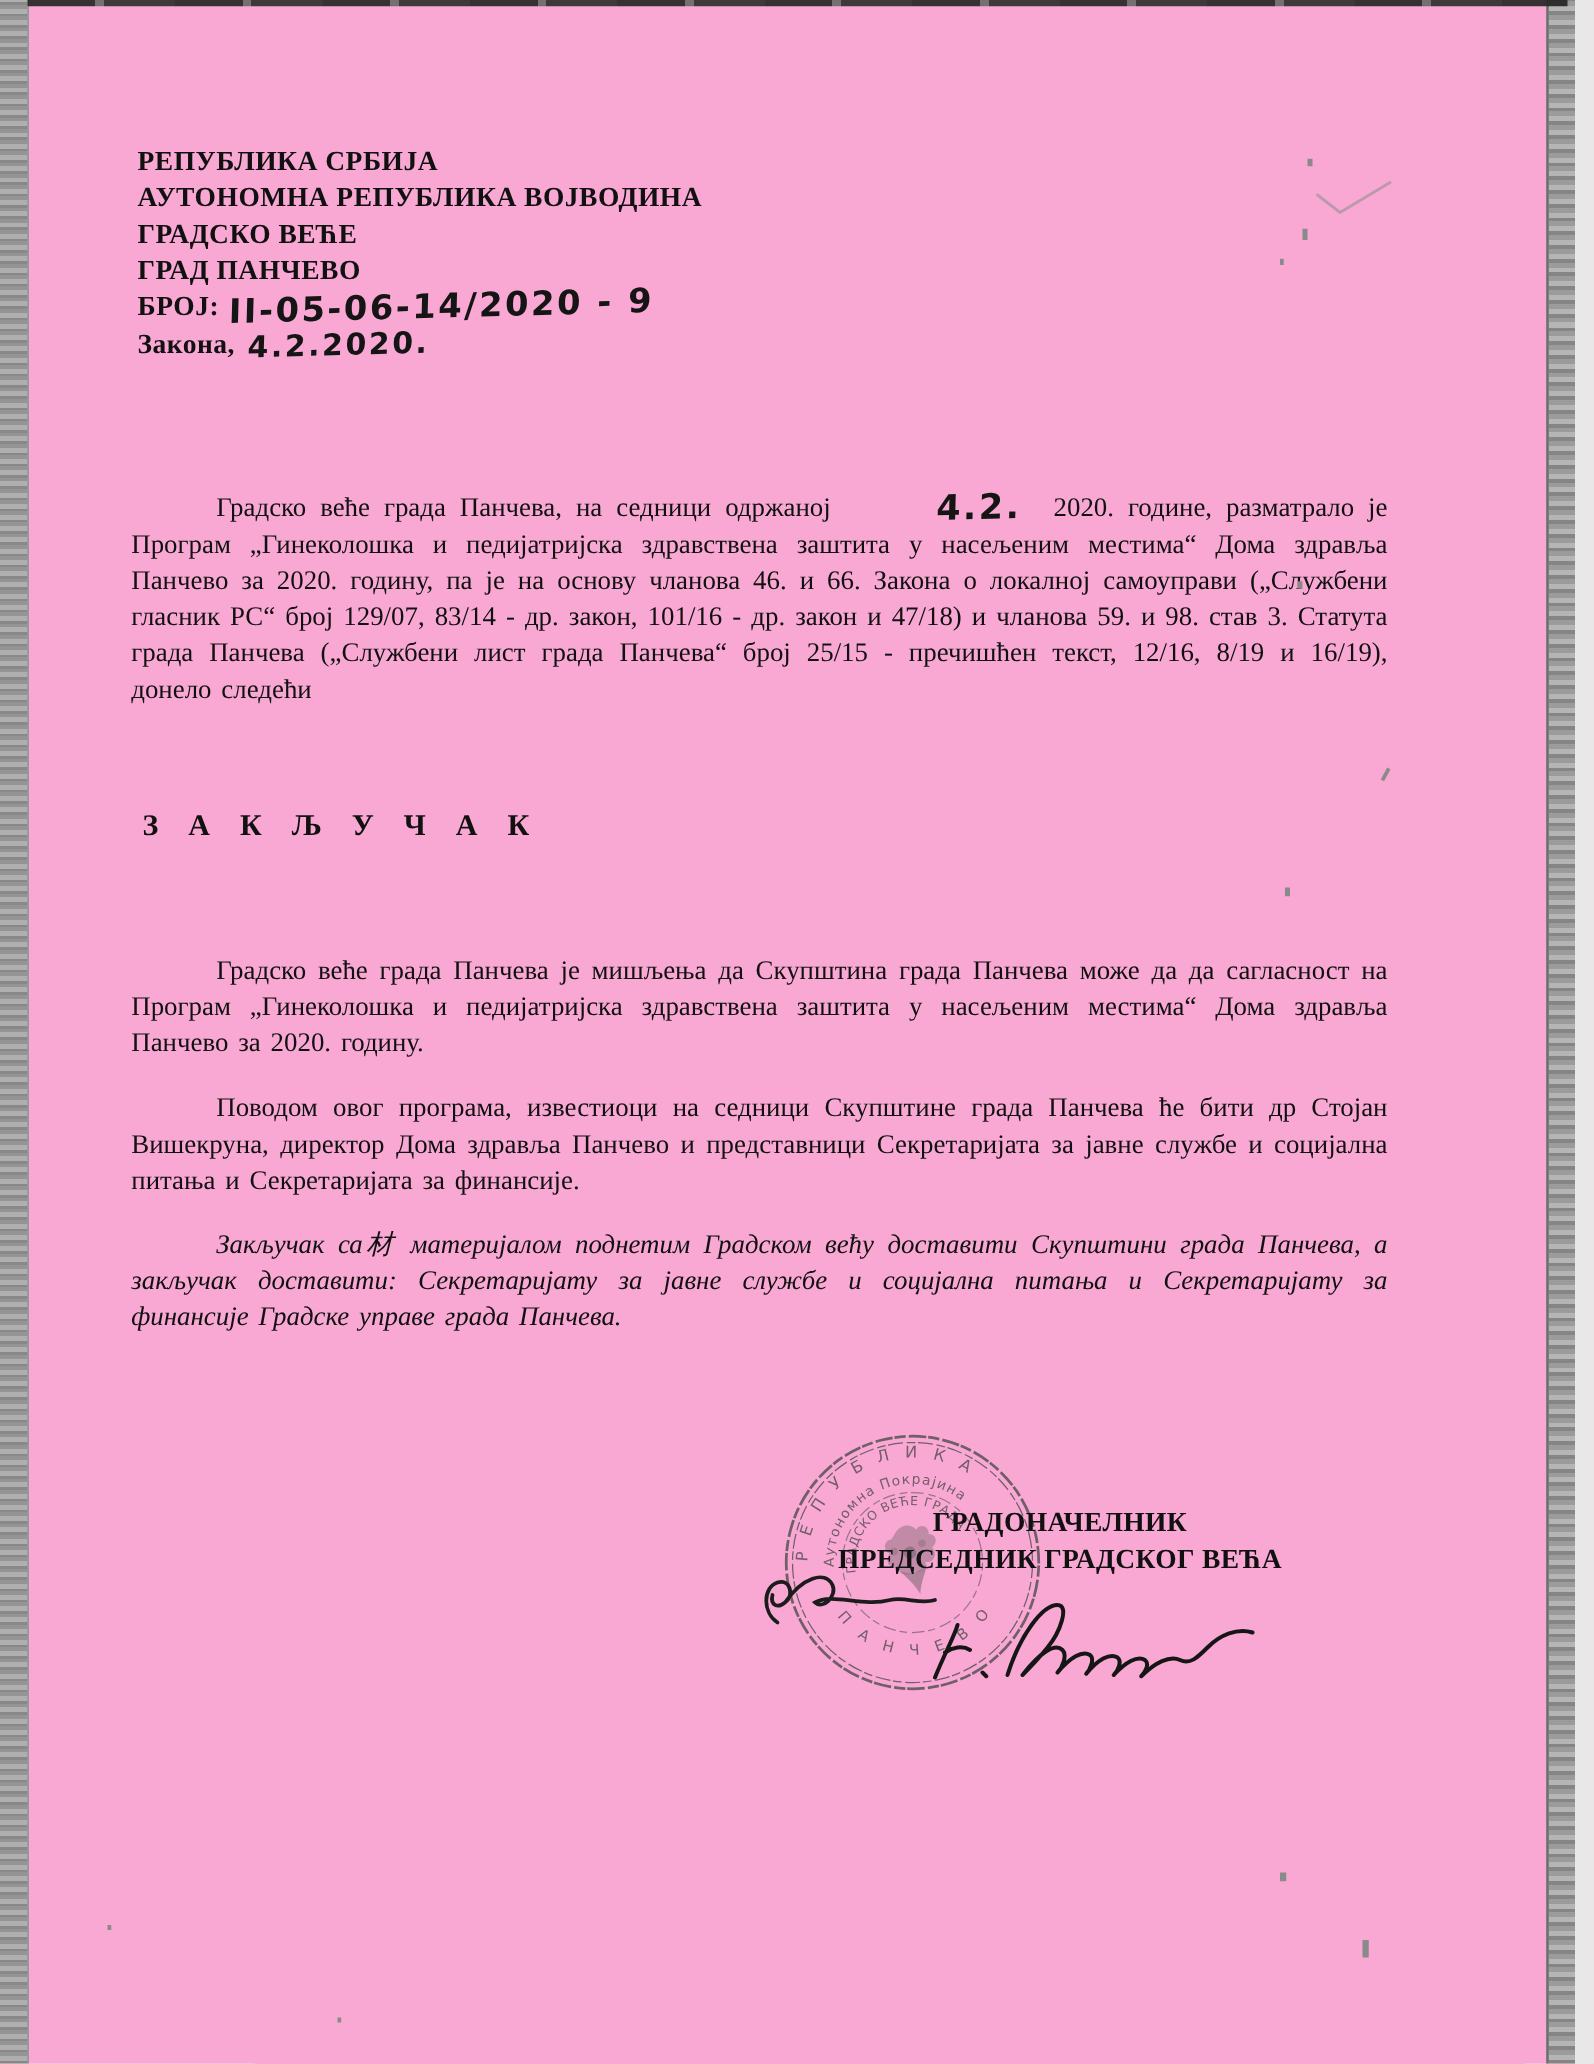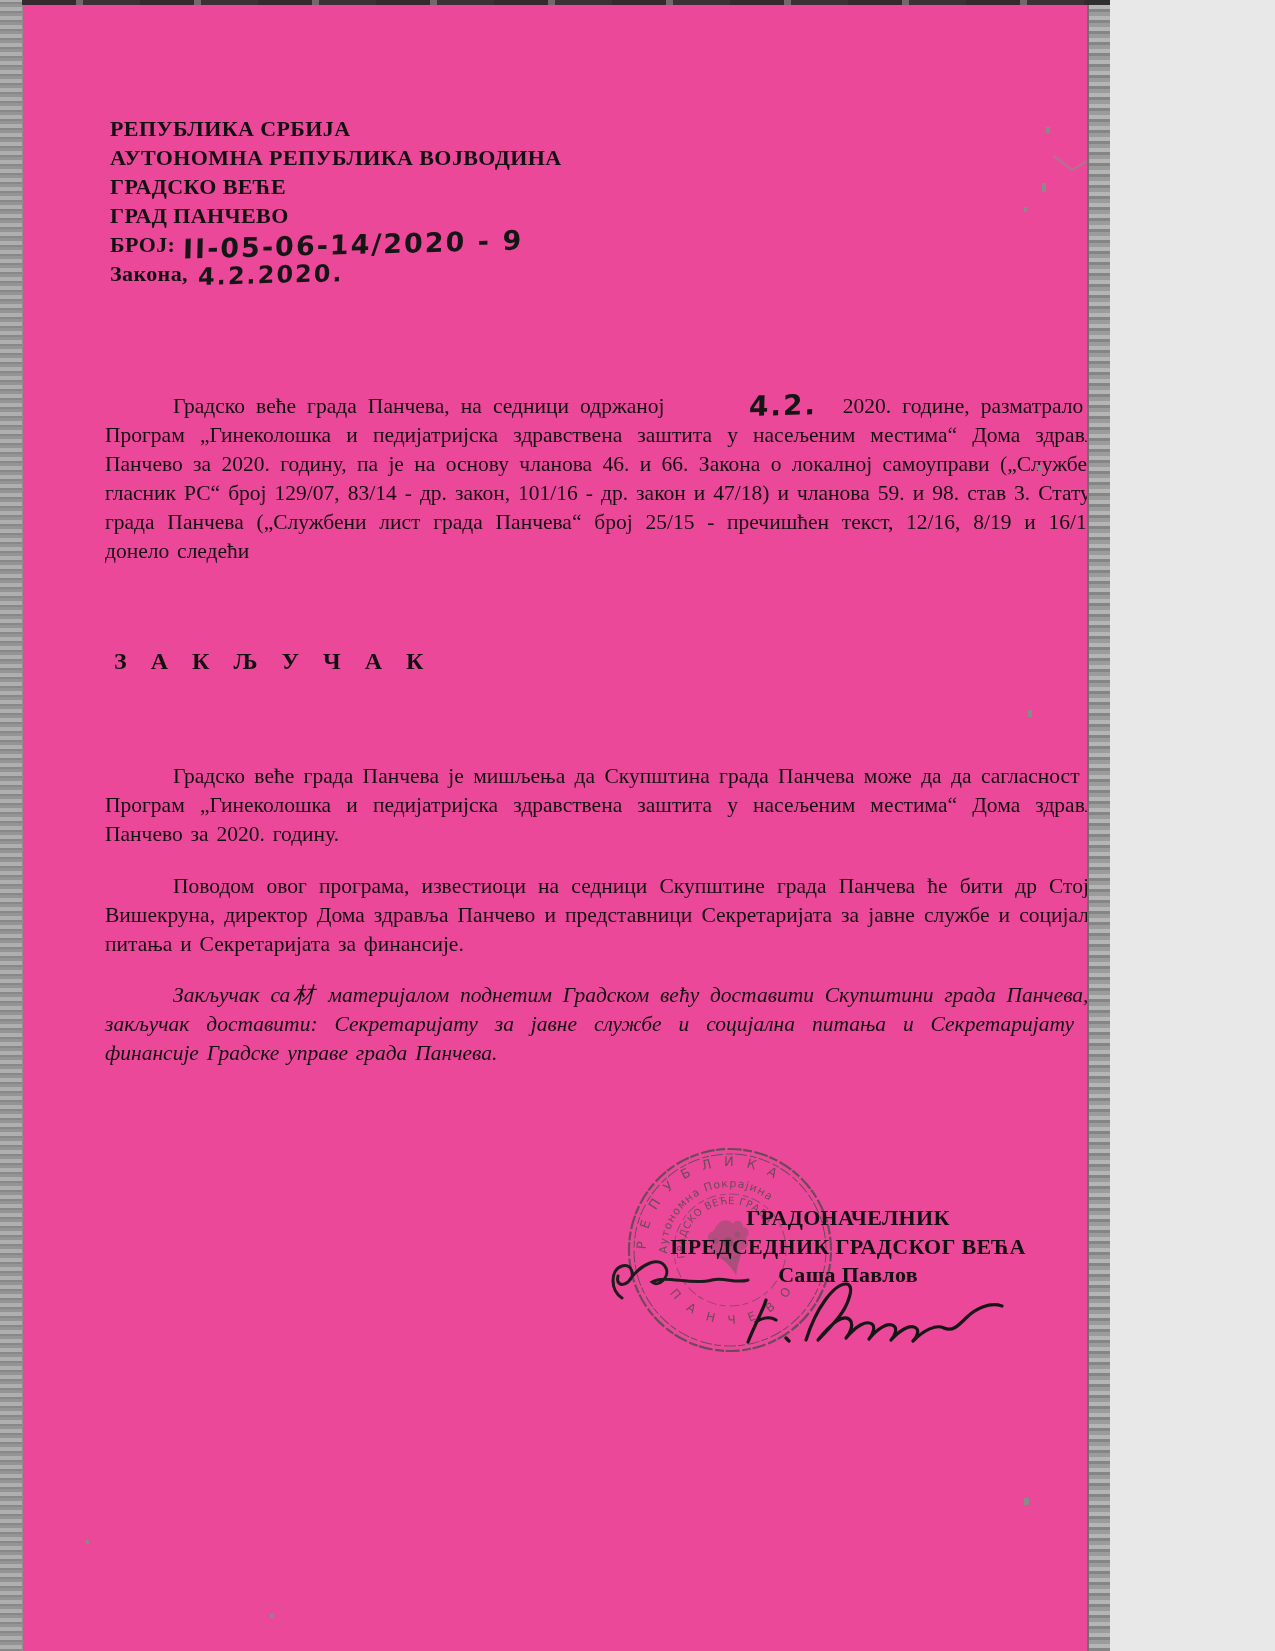--- a/index.html
+++ b/index.html
@@ -1,19 +1,19 @@
 <!DOCTYPE html>
 <html><head>
 <meta charset="utf-8">
 <style>
   html,body{margin:0;padding:0;background:#e8e8e8;}
   .page{
-    position:relative; width:1110px; height:1651px;
-    background:#ec4899; overflow:hidden;
-    font-family:"Liberation Serif", serif; color:#111;
+    position:relative; width:1218px; height:1651px;
+    background:#f9a8d4; overflow:hidden;
+    font-family:"Liberation Serif", serif; color:#111;padding-left:42px;
   }
   
   .edge{position:absolute; z-index:5;}
   .edge-left{left:0; top:0; width:22px; height:1651px;
     background:#a8a8a8;
     background-image:repeating-linear-gradient(0deg, rgba(40,40,40,.25) 0 2px, rgba(255,255,255,.08) 2px 6px, rgba(0,0,0,.12) 6px 9px);
     border-right:1px solid #8f8f8f;}
   .edge-right{right:0; top:0; width:21px; height:1651px;
     background:#adadad;
     background-image:repeating-linear-gradient(0deg, rgba(30,30,30,.28) 0 3px, rgba(255,255,255,.1) 3px 7px, rgba(0,0,0,.1) 7px 11px);
@@ -118,21 +118,20 @@
       <path d="M97,112 c4,8 8,12 11,22 c3,-10 8,-15 11,-22 c-4,3 -7,4 -11,4 c-4,0 -8,-1 -11,-4 z" opacity=".7"></path>
       <circle cx="108" cy="100" r="5"></circle>
       <circle cx="96" cy="96" r="3" opacity=".6"></circle>
       <circle cx="119" cy="95" r="3" opacity=".6"></circle>
     </g>
   </svg>
 
   <div class="sig-block">
     <div>ГРАДОНАЧЕЛНИК</div>
     <div>ПРЕДСЕДНИК ГРАДСКОГ ВЕЋА</div>
-    <div>Саша Павлов</div>
   </div>
 
   <svg class="sig-stroke squiggle" viewBox="0 0 150 75">
     <path d="M14,52 C2,44 2,24 14,20 C24,17 28,30 20,36 C14,41 8,38 10,30 M20,36 C34,16 52,10 58,22 C62,31 50,42 44,36 C58,28 82,40 104,34 C116,31 128,38 140,34" fill="none" stroke="#1c1c1c" stroke-width="3" stroke-linecap="round"></path>
   </svg>
   <svg class="sig-stroke autograph" viewBox="0 0 268 78">
     <path d="M6,64 C14,44 22,30 24,22 M14,44 C20,40 28,38 34,42 M44,60 l3,3 M64,62 C74,30 92,6 104,6 C114,6 106,28 96,40 C88,50 80,58 76,62 C90,44 102,36 108,42 C112,46 108,56 104,60 C114,48 124,42 130,46 C134,49 130,58 127,61 C136,50 146,44 152,48 C156,51 152,59 149,62 C158,52 168,46 174,50 C178,53 174,60 171,63 C182,52 194,46 202,50 C210,54 216,48 224,40 C234,30 248,24 260,28" fill="none" stroke="#161616" stroke-width="3.2" stroke-linecap="round" stroke-linejoin="round"></path>
   </svg>
 
   <svg class="sig-stroke checkmark" viewBox="0 0 62 32">

